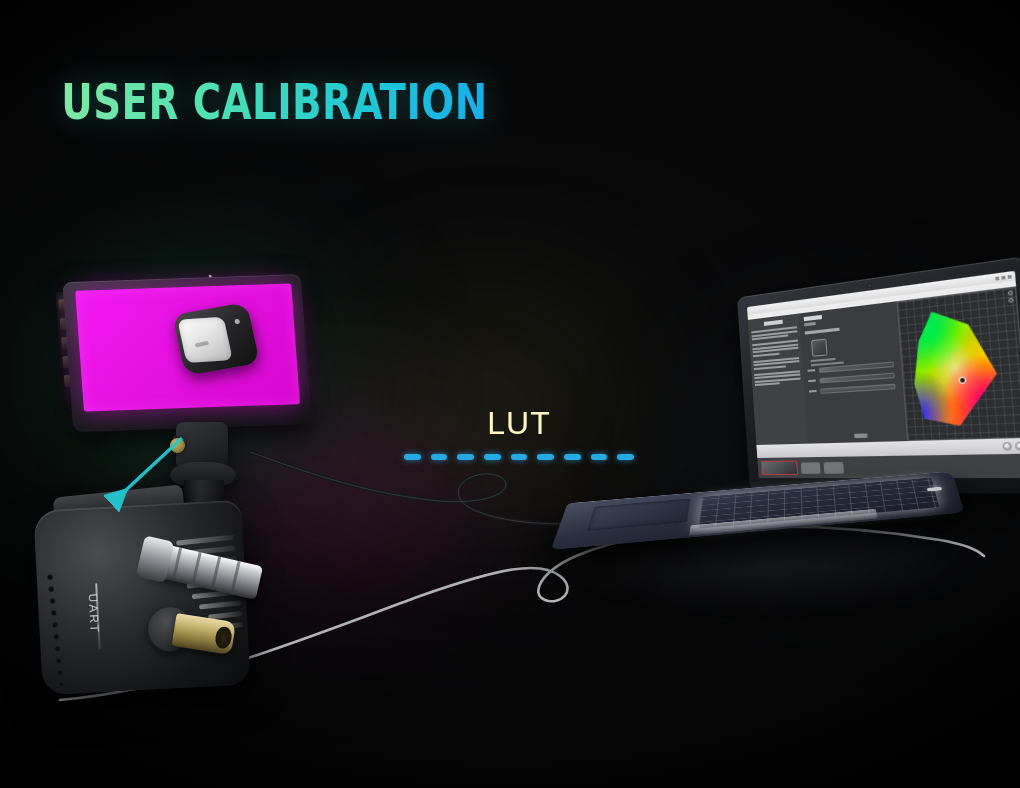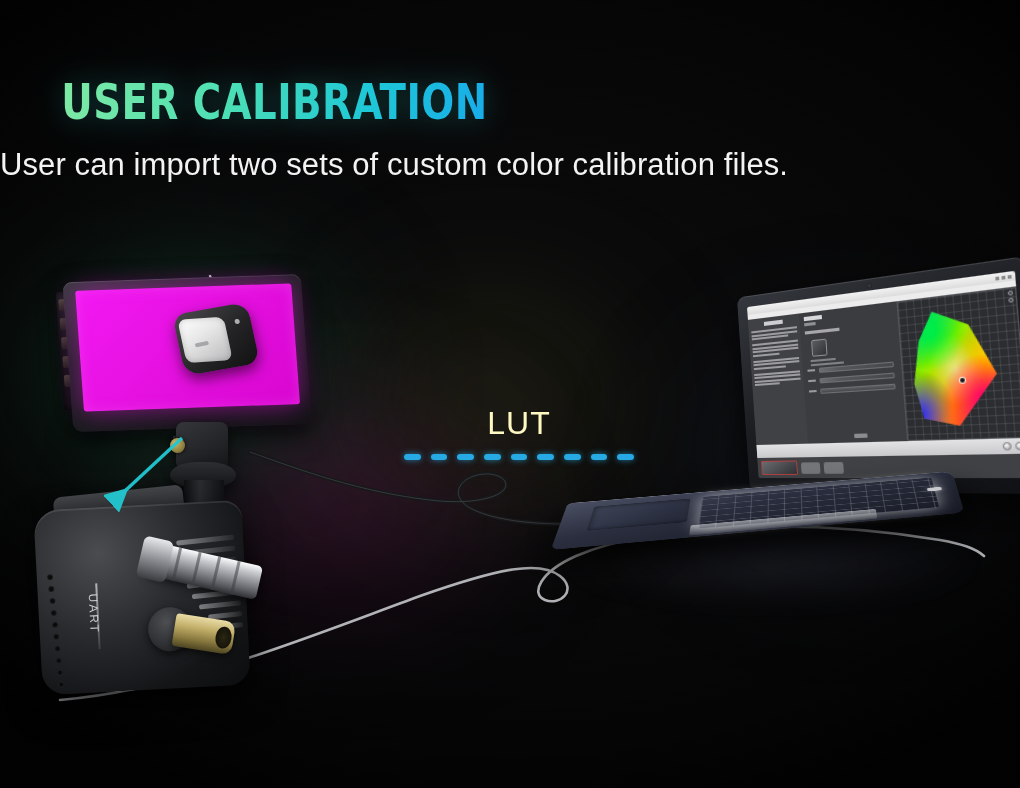--- a/index.html
+++ b/index.html
@@ -328,21 +328,20 @@
 
 <div class="stage">
 
   <div class="glow glow-green"></div>
   <div class="glow glow-magenta"></div>
   <div class="glow glow-olive"></div>
   <div class="glow glow-cool"></div>
 
   <div class="header">
     <div class="title">USER CALIBRATION</div>
-    <div class="subtitle">User can import two sets of custom color calibration files.</div>
   </div>
 
   <svg class="cables" width="1020" height="788">
 
     <path d="M250,452 C300,470 360,492 430,500 C470,505 500,498 505,488 C510,478 492,470 474,476
              C456,482 452,498 470,508 C500,524 560,528 640,520 C700,514 740,505 772,495" fill="none" stroke="#17181a" stroke-width="4" stroke-linecap="round" opacity=".95"></path>
     <path d="M250,452 C300,470 360,492 430,500 C470,505 500,498 505,488 C510,478 492,470 474,476
              C456,482 452,498 470,508 C500,524 560,528 640,520 C700,514 740,505 772,495" fill="none" stroke="#55575c" stroke-width="1" stroke-linecap="round" opacity=".5"></path>
 
     <path d="M60,700 C180,690 300,640 420,596 C500,568 540,560 560,576 C578,590 560,606 545,600

